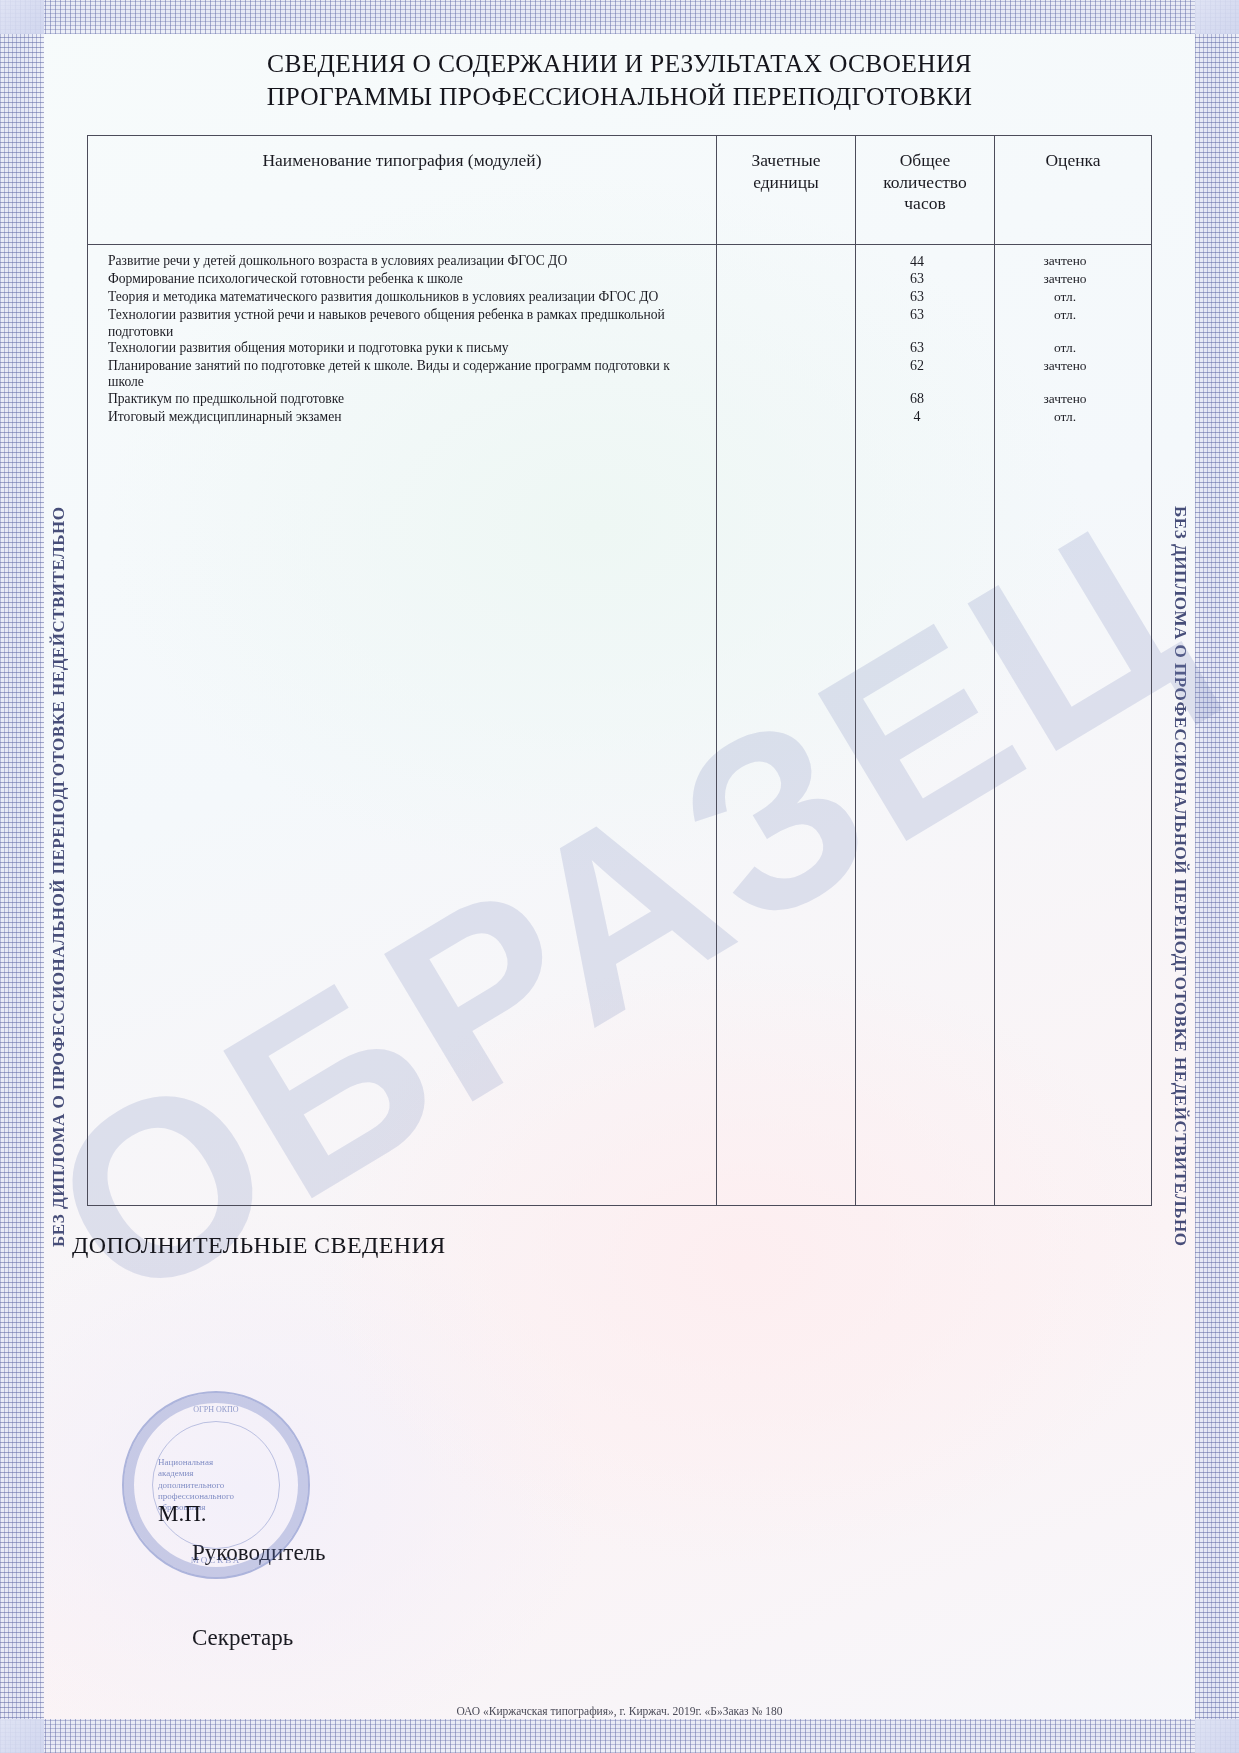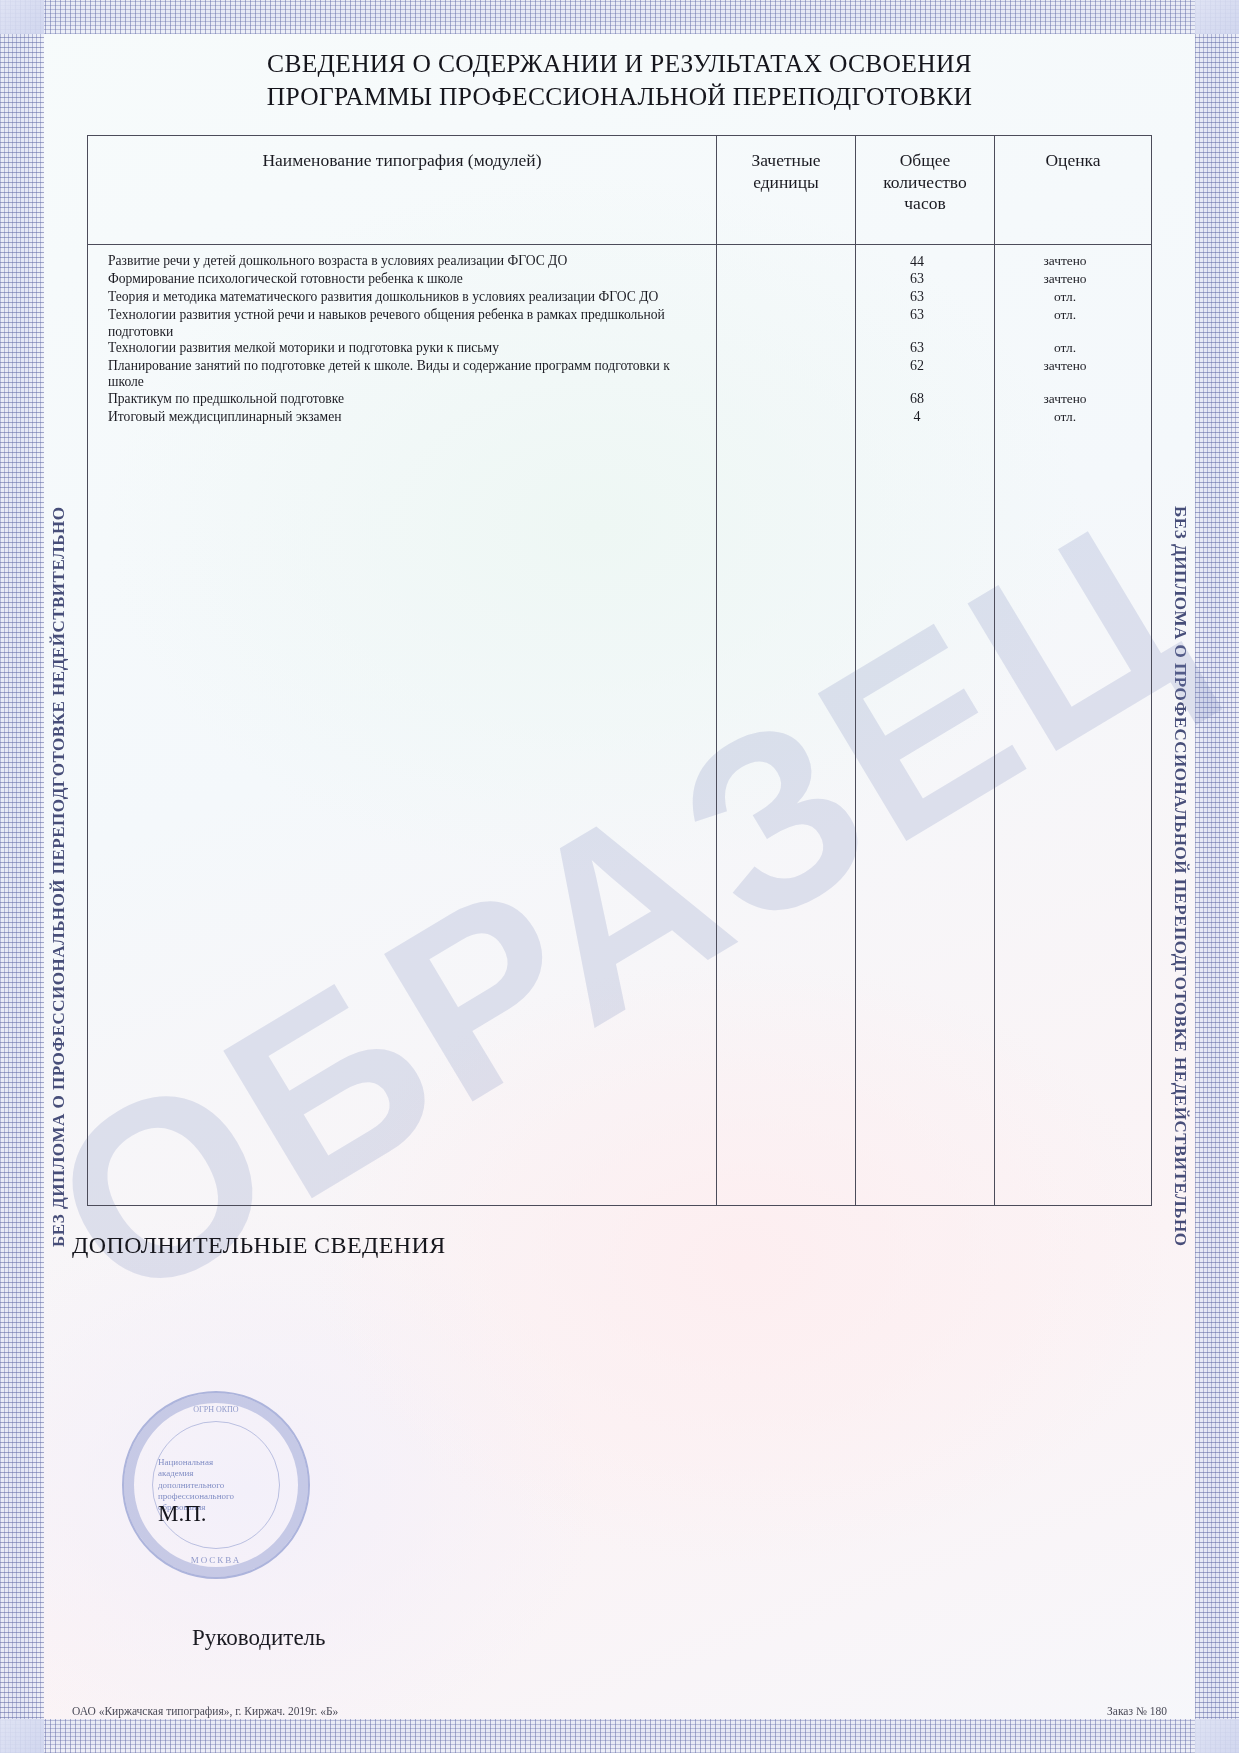--- a/index.html
+++ b/index.html
@@ -250,21 +250,21 @@
     font-size: 23px;
     color: #15151c;
   }
 
   .footer {
     position: absolute;
     left: 0;
     right: 0;
     bottom: 6px;
     display: flex;
-    justify-content: space-between;
+    justify-content: center;
     font-size: 11.5px;
     color: #4a4a57;
   }
 </style>
 </head>
 <body>
 
 <div class="page">
 
   <div class="border-v left"></div>
@@ -314,21 +314,21 @@
                 <div class="row">
                   <div class="c-name">Формирование психологической готовности ребенка к школе</div>
                 </div>
                 <div class="row">
                   <div class="c-name">Теория и методика математического развития дошкольников в условиях реализации ФГОС ДО</div>
                 </div>
                 <div class="row">
                   <div class="c-name">Технологии развития устной речи и навыков речевого общения ребенка в рамках предшкольной подготовки</div>
                 </div>
                 <div class="row">
-                  <div class="c-name">Технологии развития мелкой моторики и подготовка руки к письму</div>
+                  <div class="c-name">Технологии развития общения моторики и подготовка руки к письму</div>
                 </div>
                 <div class="row">
                   <div class="c-name">Планирование занятий по подготовке детей к школе. Виды и содержание программ подготовки к школе</div>
                 </div>
                 <div class="row">
                   <div class="c-name">Практикум по предшкольной подготовке</div>
                 </div>
                 <div class="row">
                   <div class="c-name">Итоговый междисциплинарный экзамен</div>
                 </div>
@@ -431,20 +431,21 @@
         <div class="inner"></div>
         <div class="core">
           Национальная<br>академия<br>дополнительного<br>профессионального<br>образования
         </div>
         <div class="arc-bottom">МОСКВА</div>
       </div>
 
       <div class="mp">М.П.</div>
 
       <div class="sig-line">Руководитель</div>
+      <div class="sig-line second">Секретарь</div>
     </div>
 
     <div class="footer">
       <div>ОАО «Киржачская типография», г. Киржач. 2019г. «Б»</div>
       <div>Заказ № 180</div>
     </div>
 
   </div>
 </div>
 

